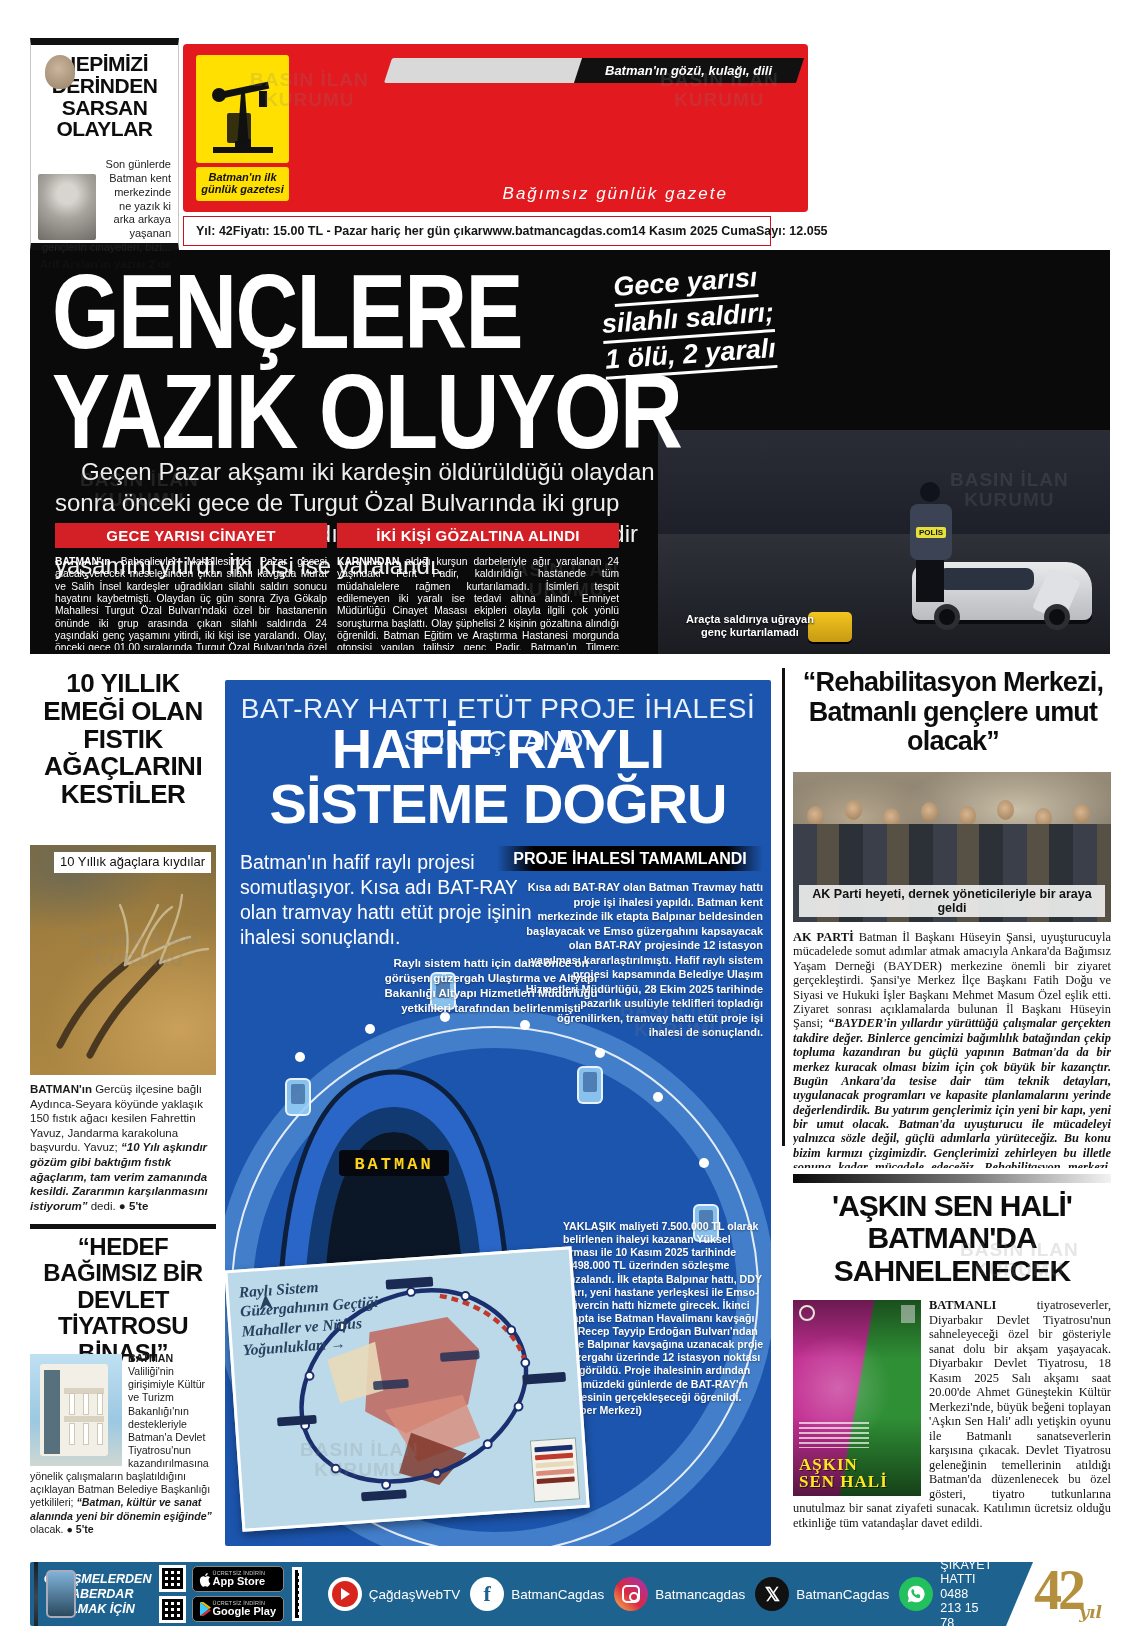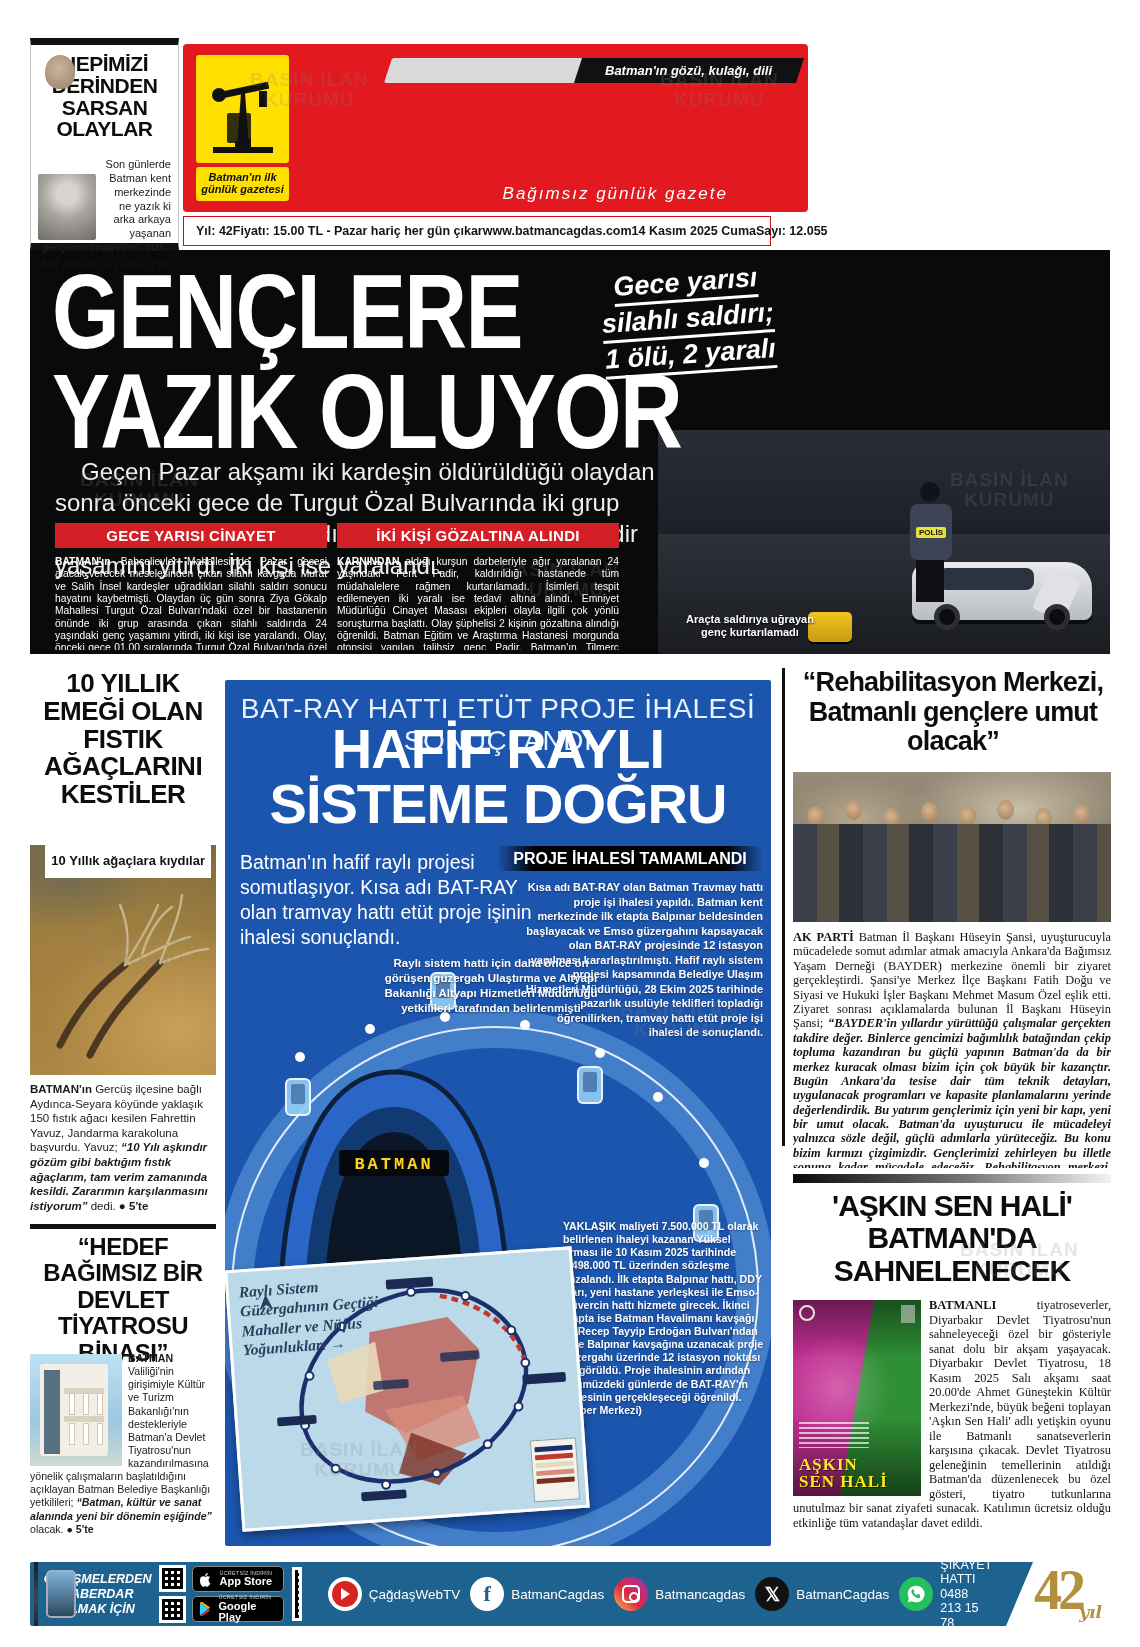--- a/index.html
+++ b/index.html
@@ -97,22 +97,22 @@
 
   
   .story-hl{position:absolute;left:30px;width:186px;text-align:center;font-weight:900;color:#0d0d0d;letter-spacing:-.5px}
   .pist-hl{top:670px;font-size:26px;line-height:1.07}
   .pist-photo{position:absolute;left:30px;top:845px;width:186px;height:230px;overflow:hidden;
       background:radial-gradient(140px 90px at 20% 10%,#6f6a52,transparent 70%),
                  radial-gradient(180px 140px at 80% 80%,#caa05a,transparent 75%),
                  radial-gradient(220px 200px at 40% 60%,#a5813f,transparent 80%),
                  linear-gradient(180deg,#7d6a3e,#9c7c40 45%,#b08a45)}
   .pist-photo svg{position:absolute;inset:0}
-  .pist-tag{position:absolute;right:5px;top:0;background:#fff;padding:9px 6px;text-align:right;
-      font-size:13px;font-weight:700;line-height:1.12;color:#111}
+  .pist-tag{position:absolute;right:5px;top:7px;background:#fff;padding:3px 6px;text-align:right;
+      font-size:13px;font-weight:400;line-height:1.12;color:#111}
   .pist-body{position:absolute;left:30px;top:1082px;width:186px;font-size:11.5px;line-height:1.27;color:#1a1a1a;height:138px;overflow:hidden}
   .q{font-weight:900;font-style:italic}
   .pref{font-weight:900}
   .ldiv{position:absolute;left:30px;top:1224px;width:186px;height:5px;background:#111}
   .thea-hl{top:1234px;font-size:24px;line-height:1.1}
   .thea-body{position:absolute;left:30px;top:1352px;width:186px;font-size:10.6px;line-height:1.24;color:#1a1a1a;height:192px;overflow:hidden}
   .bldg{float:left;width:92px;height:112px;margin:2px 6px 2px 0;position:relative;overflow:hidden;
       background:linear-gradient(180deg,#bfe0f2 0%,#9cc8e2 60%,#cfd8d2 100%)}
   .bldg .b1{position:absolute;left:10px;top:10px;width:68px;height:92px;background:#f2efe6;border-radius:3px}
   .bldg .b2{position:absolute;left:14px;top:16px;width:16px;height:84px;background:#57707e}
@@ -198,21 +198,21 @@
       line-height:1.2;text-align:center}
   .qr{background:
       repeating-linear-gradient(0deg,#000 0 3px,transparent 3px 6px),
       repeating-linear-gradient(90deg,#000 0 3px,#fff 3px 6px);
       border:3px solid #fff}
   .qr.small{width:27px;height:27px}
   .qr.big{width:54px;height:54px;margin-left:8px}
   .qrstack{display:flex;flex-direction:column;gap:4px;margin-left:8px}
   .badges{display:flex;flex-direction:column;gap:4px;margin-left:6px}
   .sbadge{width:92px;height:26px;background:#000;border:1px solid #888;border-radius:5px;
-      display:flex;align-items:center;padding:0 6px;gap:7px;color:#fff}
+      display:flex;align-items:center;padding:0 6px;gap:0;color:#fff}
   .sbadge .txt{display:flex;flex-direction:column;line-height:1}
   .sbadge .hint{font-size:5.5px;letter-spacing:.2px;color:#ccc}
   .sbadge .nm{font-size:11px;font-weight:700}
   .socials{display:flex;align-items:center;gap:10px;margin-left:26px;flex:1}
   .soc{display:flex;align-items:center;gap:7px;color:#fff;font-size:13.5px;font-weight:400}
   .ic{width:34px;height:34px;border-radius:50%;display:flex;align-items:center;justify-content:center;flex:0 0 auto}
   .ic.yt{background:#fff}
   .ic.yt .inner{width:26px;height:26px;border-radius:50%;background:#d7241d;display:flex;align-items:center;justify-content:center}
   .tri{width:0;height:0;border-left:9px solid #fff;border-top:6px solid transparent;border-bottom:6px solid transparent;margin-left:2px}
   .ic.fb{background:#fff;color:#1e628f;font-weight:900;font-size:22px;font-family:"Liberation Serif",serif}
@@ -476,20 +476,21 @@
       <i style="left:14px;top:0"></i>
         <i style="left:52px;top:-6px"></i>
         <i style="left:90px;top:2px"></i>
       <i style="left:128px;top:-4px"></i>
         <i style="left:166px;top:0"></i>
         <i style="left:204px;top:-6px"></i>
       <i style="left:242px;top:2px"></i>
         <i style="left:280px;top:-2px"></i>
     </div>
     <div class="suits"></div>
+    <div class="rehab-cap">AK Parti heyeti, dernek yöneticileriyle bir araya geldi</div>
   </div>
   <p class="rehab-body"><b class="rlead">AK PARTİ</b><span> Batman İl Başkanı Hüseyin Şansi, uyuşturucuyla mücadelede somut adımlar atmak amacıyla Ankara'da Bağımsız Yaşam Derneği (BAYDER) merkezine önemli bir ziyaret gerçekleştirdi. Şansi'ye Merkez İlçe Başkanı Fatih Doğu ve Siyasi ve Hukuki İşler Başkanı Mehmet Masum Özel eşlik etti. Ziyaret sonrası açıklamalarda bulunan İl Başkanı Hüseyin Şansi; </span><span class="rq">“BAYDER'in yıllardır yürüttüğü çalışmalar gerçekten takdire değer. Binlerce gencimizi bağımlılık batağından çekip topluma kazandıran bu güçlü yapının Batman'da da bir merkez kuracak olması bizim için çok büyük bir kazançtır. Bugün Ankara'da tesise dair tüm teknik detayları, uygulanacak programları ve kapasite planlamalarını yerinde değerlendirdik. Bu yatırım gençlerimiz için yeni bir kapı, yeni bir umut olacak. Batman'da uyuşturucu ile mücadeleyi yalnızca sözle değil, güçlü adımlarla yürüteceğiz. Bu konu bizim kırmızı çizgimizdir. Gençlerimizi zehirleyen bu illetle sonuna kadar mücadele edeceğiz. Rehabilitasyon merkezi, saha çalışmaları, aile eğitimleri ve gençlik programlarıyla bütünlüklü bir mücadele yürütüyoruz. Batman'da hiçbir gencimizi yalnız bırakmayacağız”</span></p>
 
   <div class="gdiv"></div>
 
   <div class="play-hl">'AŞKIN SEN HALİ' BATMAN'DA SAHNELENECEK</div>
   <p class="play-body">
     <span class="poster">
       <span class="shade"></span>
         <span class="logo"></span>

